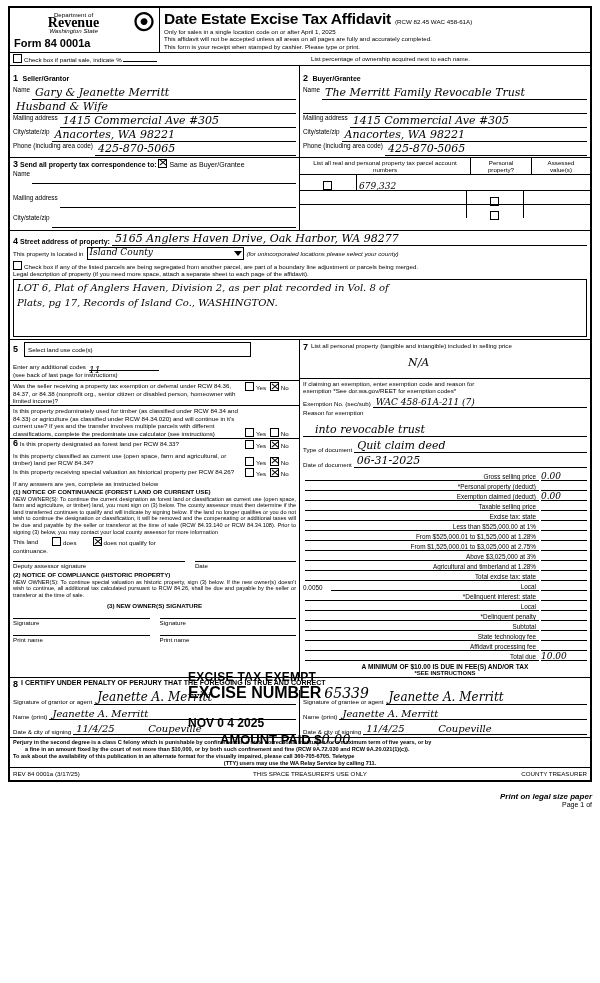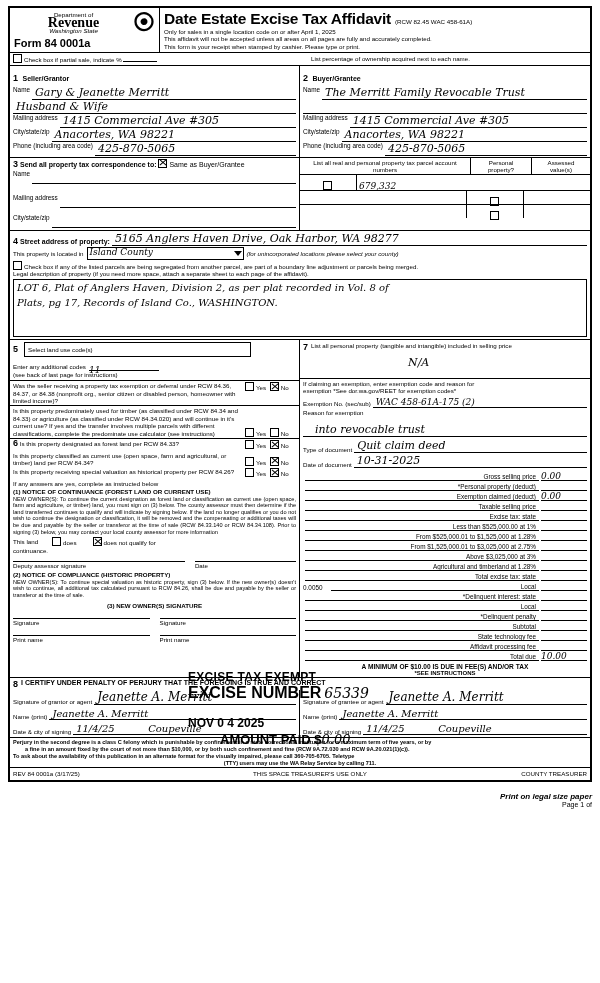--- a/index.html
+++ b/index.html
@@ -323,37 +323,37 @@
         </div>
         <div style="height:26px;position:relative;">
           <div class="hwtext" style="position:absolute;left:108px;top:4px;">N/A</div>
         </div>
         <div class="bt" style="padding:1px 3px;">
           <div class="tiny">If claiming an exemption, enter exemption code and reason for</div>
           <div class="tiny">exemption  *See dor.wa.gov/REET for exemption codes*</div>
           <div class="row" style="align-items:flex-end;">
             <span class="tiny">Exemption No. (sec/sub)</span>
             <span class="linefill" style="height:12px;">
-                <span class="hw hwsm">WAC 458-61A-175 (2)</span>
+                <span class="hw hwsm">WAC 458-61A-211 (7)</span>
               </span>
           </div>
           <div class="tiny" style="margin-top:1px;">Reason for exemption</div>
           <div style="height:20px;border-bottom:1px solid #000;position:relative;">
             <span class="hwtext" style="position:absolute;left:12px;bottom:0px;">into revocable trust</span>
           </div>
           <div class="row" style="align-items:flex-end;margin-top:2px;">
             <span class="tiny">Type of document</span>
             <span class="linefill" style="height:13px;">
                 <span class="hw hwtext">Quit claim deed</span>
               </span>
           </div>
           <div class="row" style="align-items:flex-end;margin-top:1px;">
             <span class="tiny">Date of document</span>
             <span class="linefill" style="height:13px;">
-                <span class="hw hwtext">10-31-2025</span>
+                <span class="hw hwtext">06-31-2025</span>
               </span>
           </div>
 
           <div style="margin-top:3px;">
             <div class="amtline">
                 <span class="dots">
                   <span class="hw right" style="position:absolute;right:3px;bottom:0;font-size:6.4px;">Gross selling price</span>
                 </span>
                 <span class="val"><span class="hwsm" style="font-size:9px;">0.00</span></span>
               </div>

